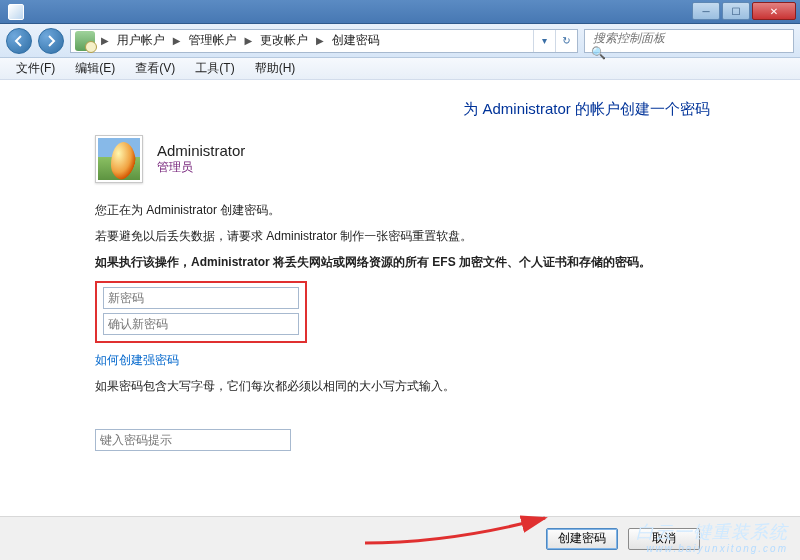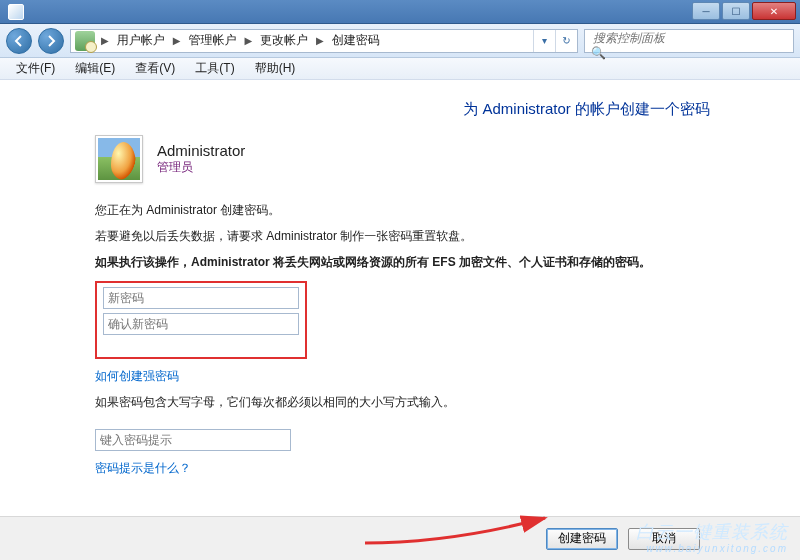--- a/index.html
+++ b/index.html
@@ -188,30 +188,30 @@
     width: 196px;
     height: 22px;
     border: 1px solid #a7b9cf;
     padding: 2px 4px;
     font-size:12px;
     color:#888;
     display:block;
     margin-bottom: 4px;
     font-family:inherit;
   }
-  .redbox .pwinput:last-child { margin-bottom:16px; }
+  .redbox .pwinput:last-child { margin-bottom:0; }
   .link { color:#0066cc; cursor:pointer; }
   .hintinput {
     width: 196px;
     height: 22px;
     border: 1px solid #a7b9cf;
     padding: 2px 4px;
     font-size:12px;
     color:#8b5cf6;
-    margin-top: 10px;
+    margin-top: 26px;
     font-family:inherit;
   }
   .bottombar {
     position:absolute;
     left:0;right:0;bottom:0;
     height:44px;
     background:#f0f0f0;
     border-top:1px solid #d8d8d8;
     display:flex;
     align-items:center;
@@ -325,21 +325,20 @@
 
   <div class="redbox">
     <input class="pwinput" type="text" placeholder="新密码" style="">
     <input class="pwinput" type="text" placeholder="确认新密码" style="">
   </div>
 
   <p class="body"><span class="link">如何创建强密码</span></p>
   <p class="body" style="margin-top:6px">如果密码包含大写字母，它们每次都必须以相同的大小写方式输入。</p>
 
   <input class="hintinput" type="text" placeholder="键入密码提示" style="">
-  <p class="body"><span class="link">密码提示是什么？</span></p>
 </div>
 
 <div class="bottombar">
   <button class="btn primary">创建密码</button>
   <button class="btn">取消</button>
 </div>
 
 <svg class="arrow" viewBox="0 0 200 40">
   <defs>
     <marker id="ah" markerWidth="10" markerHeight="10" refX="8" refY="3" orient="auto">

